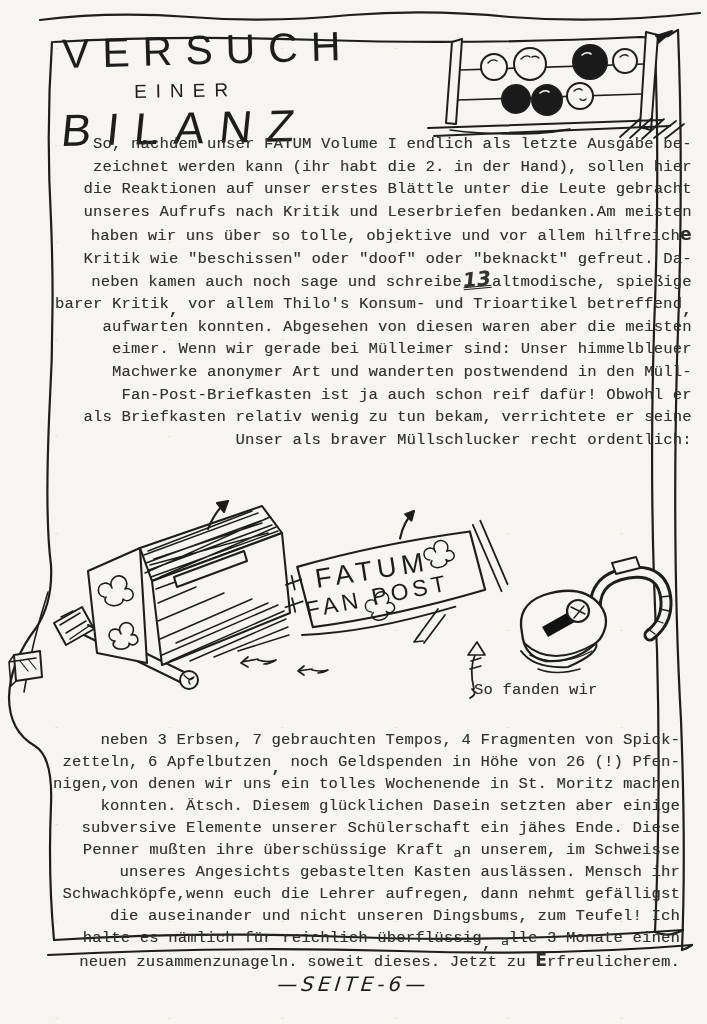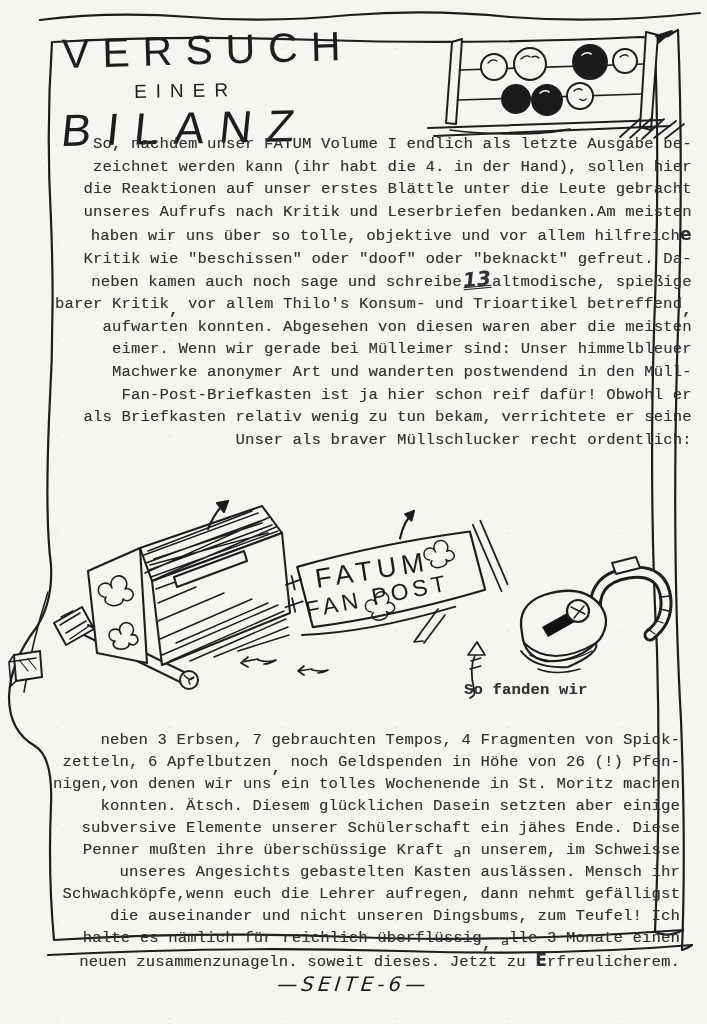--- a/index.html
+++ b/index.html
@@ -23,21 +23,21 @@
   .title-l1{font-size:41px;letter-spacing:13px;transform:rotate(-1.6deg);}
   .title-l2{font-size:19px;letter-spacing:9px;margin:9px 0 0 72px;transform:rotate(-1deg);}
   .title-l3{font-size:45px;letter-spacing:15px;margin-top:6px;transform:skewX(-7deg) rotate(-1.2deg);}
 
   
   .typew{position:absolute;font-size:15.5px;letter-spacing:.2px;
          color:#313131;text-shadow:.3px .3px .3px rgba(40,40,40,.35);}
   .p1{left:55px;top:133px;line-height:22.6px;}
   .p2{left:53px;top:701px;line-height:22px;margin-top:28px;}
   .tline{white-space:pre;text-align:right;}
-  .sofanden{left:464px;top:679px;line-height:22px;font-weight:bold;}
+  .sofanden{left:474px;top:679px;line-height:22px;}
 
   
   .hw-num{font-family:"DejaVu Sans",sans-serif;font-weight:700;font-style:italic;
           font-size:20px;border-bottom:3px double #1d1d1d;display:inline-block;
           transform:rotate(-5deg);margin:0 1px;line-height:14px;}
   .hw-sub{display:inline-block;transform:translateY(6px);font-weight:600;}
   .hw-ch{font-family:"DejaVu Sans",sans-serif;font-size:13px;display:inline-block;transform:translateY(3px);}
   .hw-bold{font-family:"DejaVu Sans",sans-serif;font-weight:800;font-size:17px;}
 
   
@@ -94,31 +94,31 @@
       <circle class="paperfill" cx="160" cy="70" r="13"></circle>
       <path d="M154,65 q4,-4 8,-1 M160,73 q3,3 6,0" stroke-width="1.4"></path>
       <path d="M8,102 L242,94 M14,110 L250,100"></path>
       <path d="M210,112 L232,92 M222,113 L244,93 M234,112 L256,95 M246,112 L264,98 M200,111 L220,93" stroke-width="1.8"></path>
       <path d="M30,104 Q90,112 150,103 Q125,109 82,108" stroke-width="1.4"></path>
     </g>
   </svg>
 
   <div class="typew p1">
       <div class="tline"><span>So, nachdem unser FATUM Volume I endlich als letzte Ausgabe be-</span></div>
-      <div class="tline"><span>zeichnet werden kann (ihr habt die 4. in der Hand), sollen hier</span></div>
+      <div class="tline"><span>zeichnet werden kann (ihr habt die 2. in der Hand), sollen hier</span></div>
       <div class="tline"><span>die Reaktionen auf unser erstes Blättle unter die Leute gebracht</span></div>
       <div class="tline"><span>unseres Aufrufs nach Kritik und Leserbriefen bedanken.Am meisten</span></div>
       <div class="tline"><span>haben wir uns über so tolle, objektive und vor allem hilfreich</span><span class="hw-bold">e</span></div>
       <div class="tline"><span>Kritik wie "beschissen" oder "doof" oder "beknackt" gefreut. Da-</span></div>
       <div class="tline"><span>neben kamen auch noch sage und schreibe</span><span class="hw-num">13</span><span>altmodische, spießige</span></div>
       <div class="tline"><span>barer Kritik</span><span class="hw-sub">,</span><span> vor allem Thilo's Konsum- und Trioartikel betreffend</span><span class="hw-sub">,</span></div>
       <div class="tline"><span>aufwarten konnten. Abgesehen von diesen waren aber die meisten</span></div>
       <div class="tline"><span>eimer. Wenn wir gerade bei Mülleimer sind: Unser himmelbleuer</span></div>
       <div class="tline"><span>Machwerke anonymer Art und wanderten postwendend in den Müll-</span></div>
-      <div class="tline"><span>Fan-Post-Briefkasten ist ja hier schon reif dafür! Obwohl er</span></div>
+      <div class="tline"><span>Fan-Post-Briefkasten ist ja auch schon reif dafür! Obwohl er</span></div>
       <div class="tline"><span>als Briefkasten relativ wenig zu tun bekam, verrichtete er seine</span></div>
       <div class="tline"><span>Unser als braver Müllschlucker recht ordentlich:</span></div>
     </div>
 
   <svg width="707" height="215" viewBox="0 0 707 215" style="left:0;top:493px;">
 
     <g class="ink" stroke-width="2">
       <path class="paperfill" d="M54,130 L82,114 L94,136 L66,152 Z"></path>
       <path d="M60,132 L80,120 M66,140 L86,128 M61,124 L73,118 M70,146 L89,133" stroke-width="1.5"></path>
       <path d="M88,132 L186,180 M84,142 L182,190"></path>

